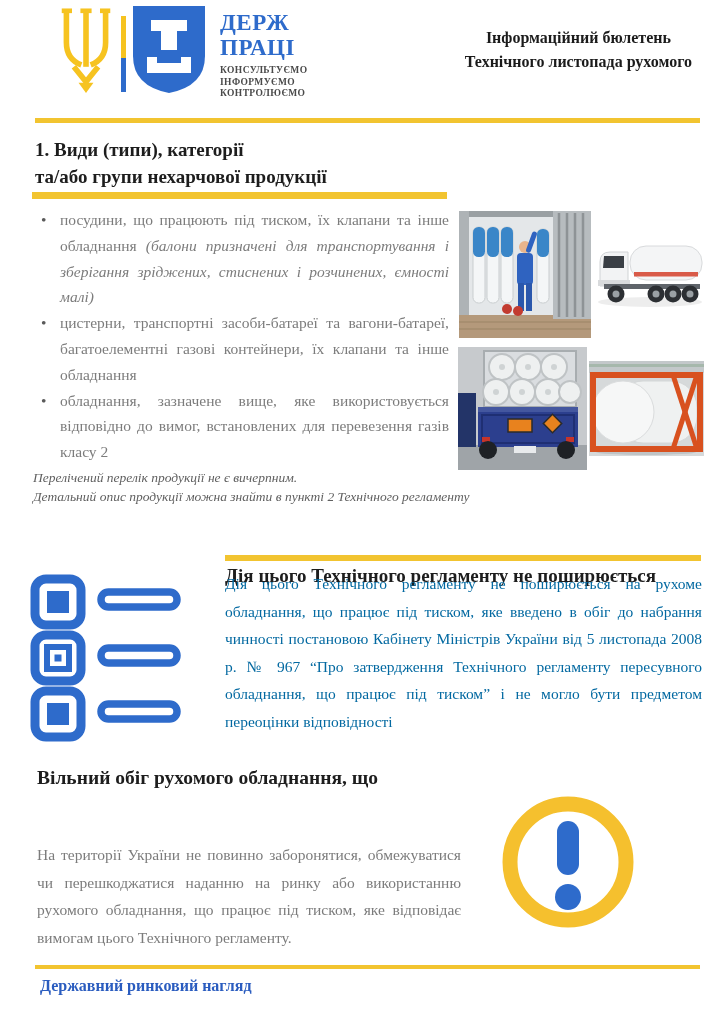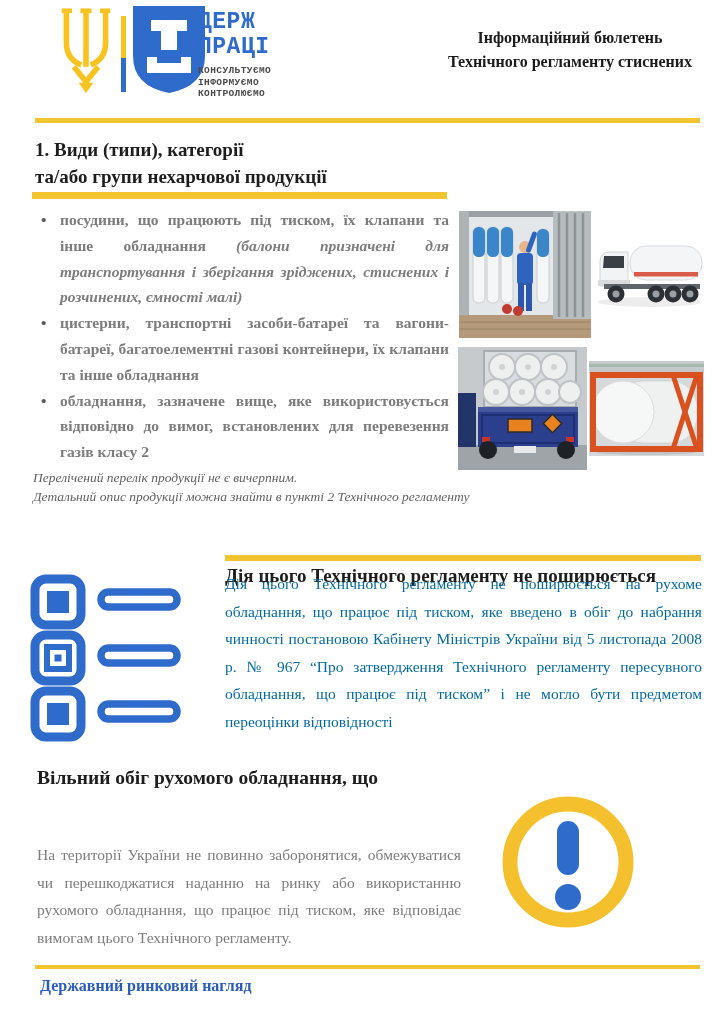--- a/index.html
+++ b/index.html
@@ -10,35 +10,35 @@
     position: relative;
   }
   .page { position: relative; width: 724px; height: 1024px; background: #fff; overflow: hidden; }
 
   
   .trident { position: absolute; left: 58px; top: 6px; }
   .logo-bar { position: absolute; left: 121px; top: 16px; width: 5px; height: 76px; }
   .logo-bar .bar-y { height: 42px; background: #F6C320; }
   .logo-bar .bar-b { height: 34px; background: #2E6BCB; }
   .shield { position: absolute; left: 133px; top: 6px; }
-  .logo-words { position: absolute; left: 198px; top: 10px; font-family: Liberation Mono, monospace; }
+  .logo-words { position: absolute; left: 220px; top: 10px; font-family: Liberation Serif, serif; }
   .logo-name { color: #2E6BCB; font-weight: bold; font-size: 23px; line-height: 25px; letter-spacing: 0.5px; }
   .logo-tagline { margin-top: 5px; color: #4a4a4a; font-weight: bold; font-size: 9.5px; line-height: 11.5px; letter-spacing: 0.4px; }
   .bulletin-title { position: absolute; right: 32px; top: 26px; text-align: center;
     font-weight: bold; font-size: 16px; line-height: 23.5px; color: #1b1b1b; }
 
   .rule { position: absolute; background: #F2C430; }
   .rule-header { left: 35px; top: 118px; width: 665px; height: 4.5px; }
   .rule-footer { left: 35px; top: 965px; width: 665px; height: 3.5px; }
 
   
   .s1-heading { position: absolute; left: 35px; top: 136px; font-size: 19px; line-height: 27px;
     font-weight: bold; color: #1d1d1d; }
   .s1-underline { position: absolute; left: 32px; top: 192px; width: 415px; height: 6.5px; background: #F2C430; }
-  .s1-list { position: absolute; left: 35px; top: 207px; width: 414px; list-style: none; font-weight: bold; }
+  .s1-list { position: absolute; left: 35px; top: 207px; width: 414px; list-style: none; }
   .s1-list li { position: relative; padding-left: 25px; text-align: justify;
     font-size: 15.5px; line-height: 25.8px; color: #7c7c7c; }
   .s1-list li::before { content: "\2022"; position: absolute; left: 6px; top: 0; color: #5a5a5a; }
   .s1-list li em { font-style: italic; }
   .footnote { position: absolute; left: 33px; top: 468px; font-style: italic; font-size: 13.5px;
     line-height: 19px; color: #5f5f5f; }
 
   .photo { position: absolute; }
   .photo1 { left: 459px; top: 211px; }
   .photo2 { left: 594px; top: 228px; }
@@ -100,21 +100,21 @@
       <div class="logo-name">ПРАЦІ</div>
       <div class="logo-tagline">
         <div>КОНСУЛЬТУЄМО</div>
         <div>ІНФОРМУЄМО</div>
         <div>КОНТРОЛЮЄМО</div>
       </div>
     </div>
 
     <div class="bulletin-title">
       <div>Інформаційний бюлетень</div>
-      <div>Технічного регламенту стиснених</div>
+      <div>Технічного листопада рухомого</div>
     </div>
   </header>
 
   <div class="rule rule-header"></div>
 
   <section>
     <h2 class="s1-heading">
       <div>1. Види (типи), категорії</div>
       <div>та/або групи нехарчової продукції</div>
     </h2>

